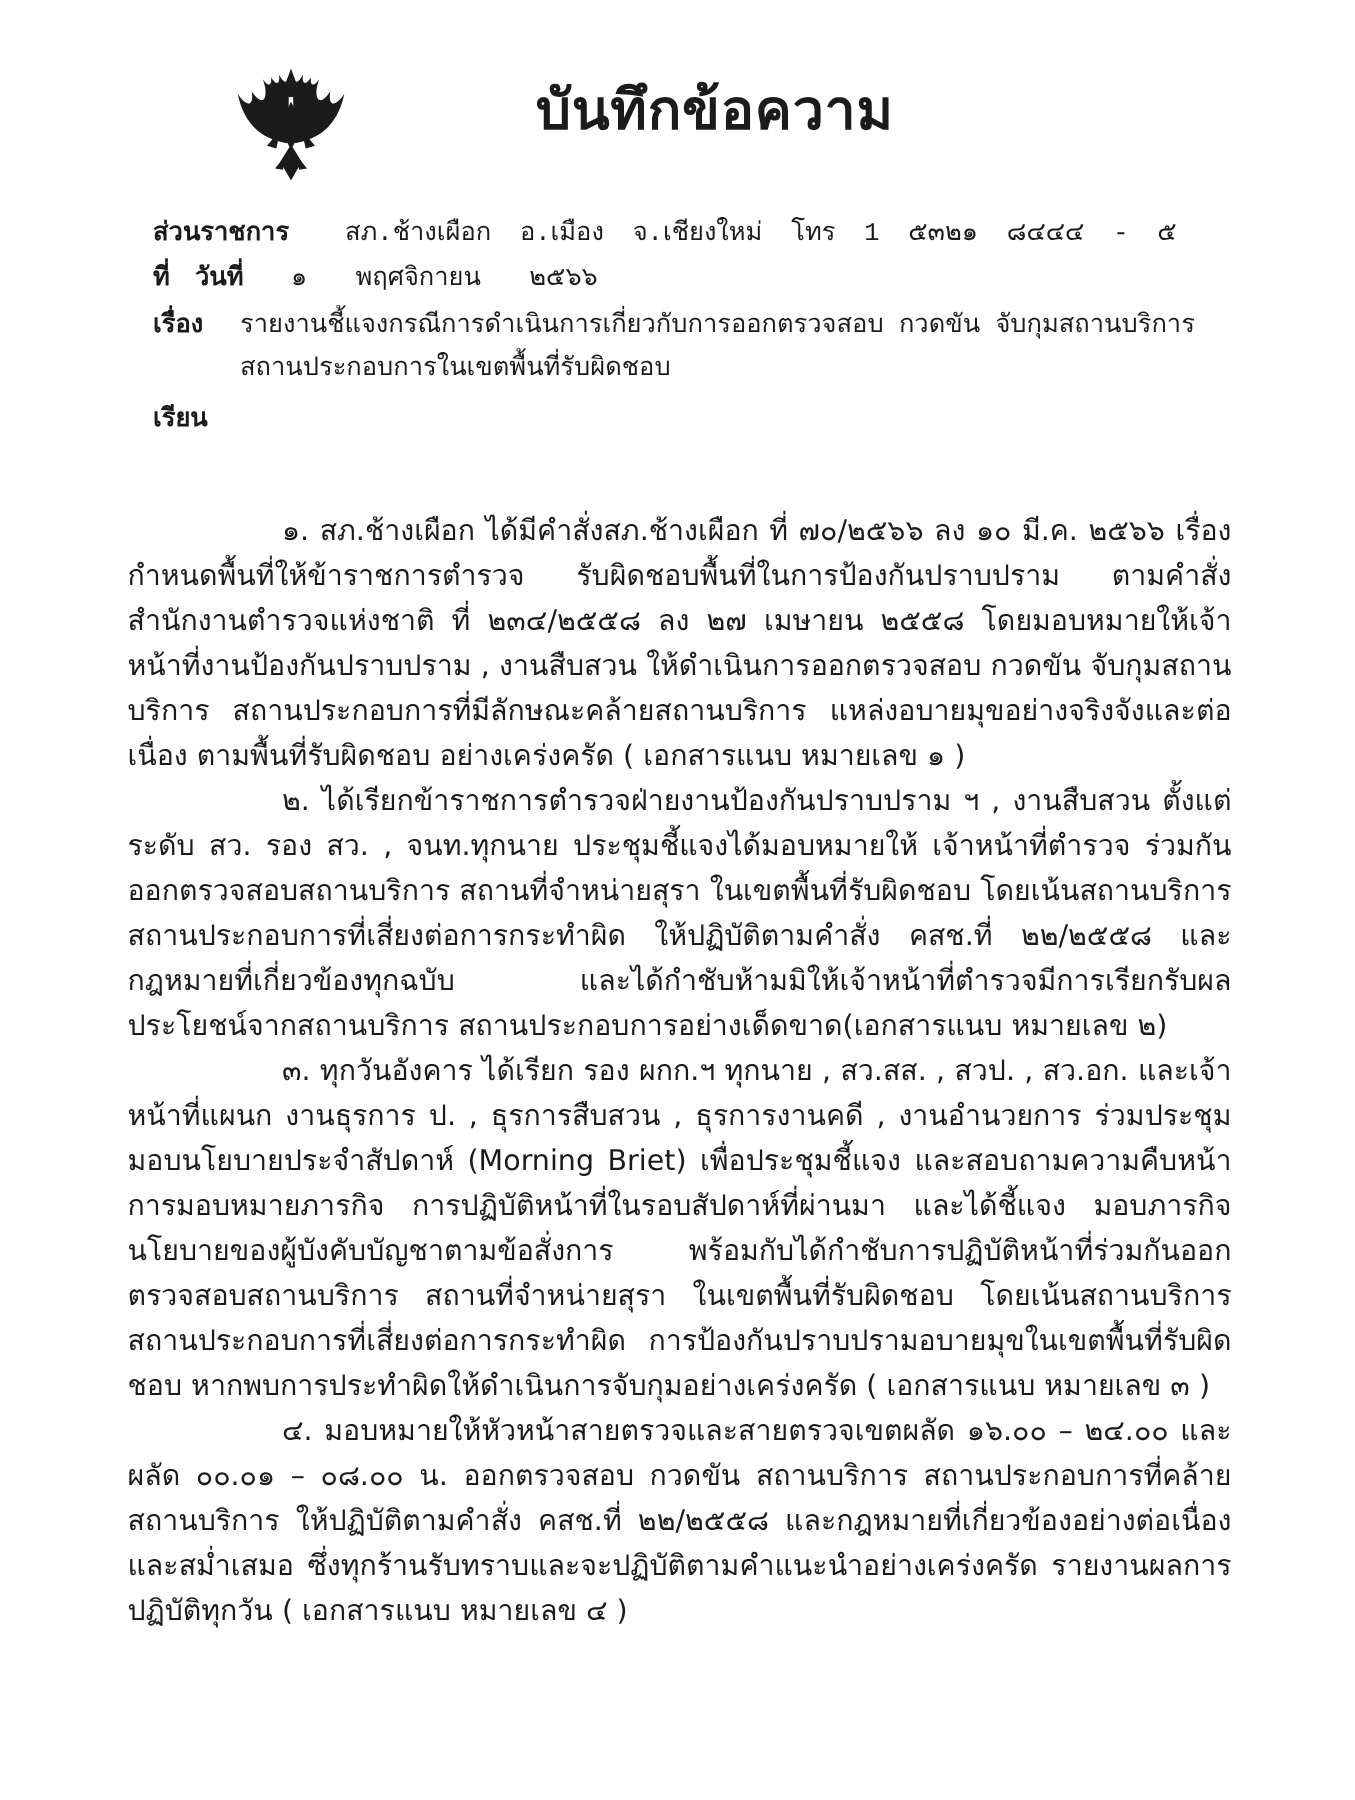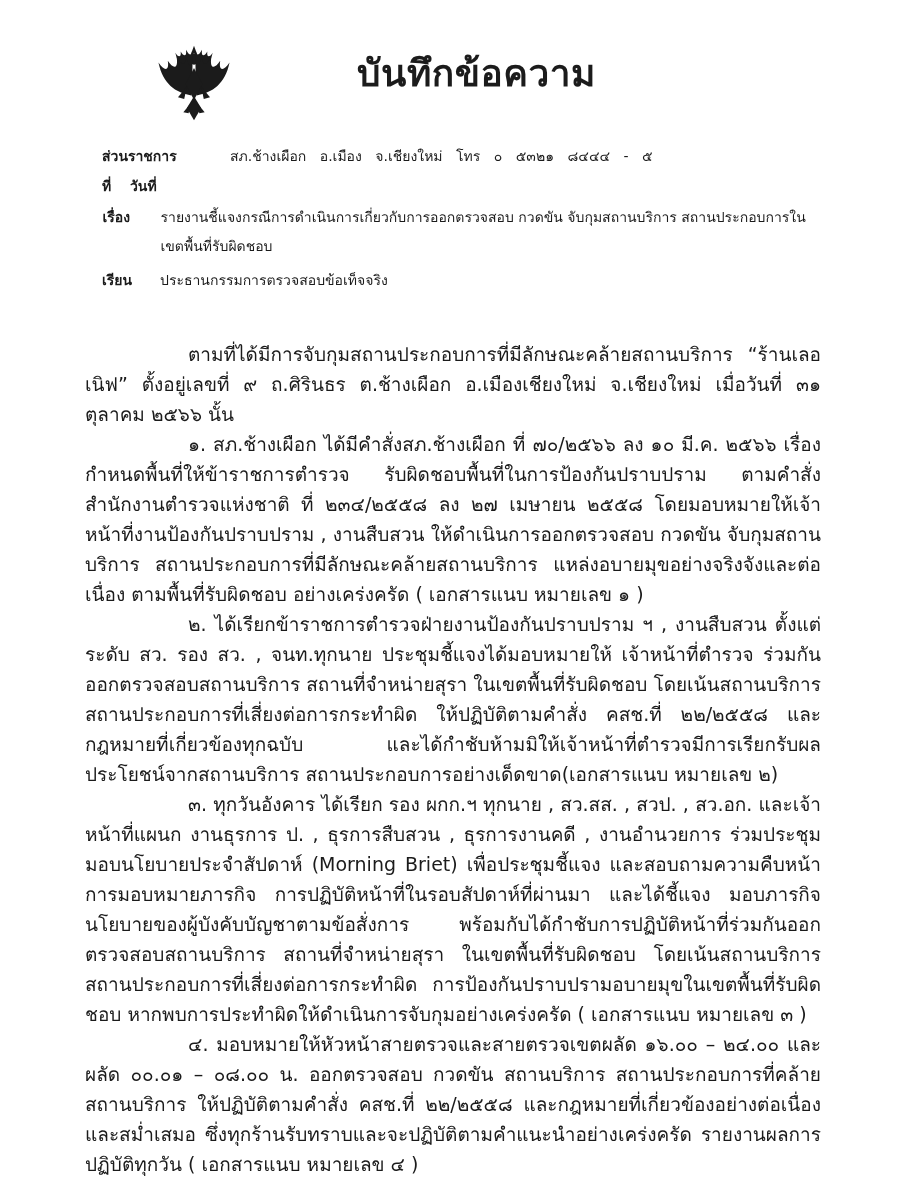--- a/index.html
+++ b/index.html
@@ -40,36 +40,37 @@
     font-size: 37px;
     font-weight: 700;
     line-height: 1.2;
     letter-spacing: 0.5px;
     padding-left: 50px;
     margin-top: 8px;
   }
   
   .meta {
     margin: 20px 82px 0 102px;
-    font-size: 14px;
+    font-size: 17px;
+    font-family: Liberation Mono, monospace;
   }
   .meta-row {
     display: flex;
     align-items: baseline;
     line-height: 29px;
   }
   .lbl { font-weight: 700; flex: 0 0 auto; }
   .agency-label { width: 128px; }
   .agency-value { word-spacing: 9px; }
   .row-no { margin-top: 1px; }
   .no-label { width: 28px; }
   .no-value { width: 295px; }
   .date-label { width: 64px; }
   .date-value { word-spacing: 22px; }
-  .row-subject { margin-top: 2px; justify-content: center; }
+  .row-subject { margin-top: 2px; }
   .subject-label { width: 58px; }
   .subject-value { flex: 1 1 auto; max-width: 660px; }
   .row-to { margin-top: 5px; }
   .to-label { width: 58px; }
   
   .doc-body {
     margin: 44px 82px 0 85px;
     font-size: 19px;
     line-height: 30px;
     text-align: justify;
@@ -113,38 +114,37 @@
           <path d="M49 66 L57 76 L51 77 Z"></path>
         </g>
       </svg>
     </span>
     <div class="doc-title">บันทึกข้อความ</div>
   </div>
 
   <div class="meta">
     <div class="meta-row">
       <span class="lbl agency-label">ส่วนราชการ</span>
-      <span class="agency-value">สภ.ช้างเผือก อ.เมือง จ.เชียงใหม่ โทร ๐ ๕๓๒๑ ๘๔๔๔ - ๕</span>
+      <span class="agency-value">สภ.ช้างเผือก อ.เมือง จ.เชียงใหม่ โทร 1 ๕๓๒๑ ๘๔๔๔ - ๕</span>
     </div>
     <div class="meta-row row-no">
       <span class="lbl no-label">ที่</span>
       <span class="lbl date-label">วันที่</span>
+      <span class="date-value">๑ พฤศจิกายน ๒๕๖๖</span>
     </div>
     <div class="meta-row row-subject">
       <span class="lbl subject-label">เรื่อง</span>
       <span class="subject-value">รายงานชี้แจงกรณีการดำเนินการเกี่ยวกับการออกตรวจสอบ กวดขัน จับกุมสถานบริการ สถานประกอบการในเขตพื้นที่รับผิดชอบ</span>
     </div>
     <div class="meta-row row-to">
       <span class="lbl to-label">เรียน</span>
-      <span class="to-value">ประธานกรรมการตรวจสอบข้อเท็จจริง</span>
     </div>
   </div>
 
   <div class="doc-body">
-    <p class="para">ตามที่ได้มีการจับกุมสถานประกอบการที่มีลักษณะคล้ายสถานบริการ “ร้านเลอเนิฟ” ตั้งอยู่เลขที่ ๙ ถ.ศิรินธร ต.ช้างเผือก อ.เมืองเชียงใหม่ จ.เชียงใหม่ เมื่อวันที่ ๓๑ ตุลาคม ๒๕๖๖ นั้น</p>
     <p class="para">๑. สภ.ช้างเผือก ได้มีคำสั่งสภ.ช้างเผือก ที่ ๗๐/๒๕๖๖ ลง ๑๐ มี.ค. ๒๕๖๖ เรื่อง กำหนดพื้นที่ให้ข้าราชการตำรวจ รับผิดชอบพื้นที่ในการป้องกันปราบปราม ตามคำสั่งสำนักงานตำรวจแห่งชาติ ที่ ๒๓๔/๒๕๕๘ ลง ๒๗ เมษายน ๒๕๕๘ โดยมอบหมายให้เจ้าหน้าที่งานป้องกันปราบปราม , งานสืบสวน ให้ดำเนินการออกตรวจสอบ กวดขัน จับกุมสถานบริการ สถานประกอบการที่มีลักษณะคล้ายสถานบริการ แหล่งอบายมุขอย่างจริงจังและต่อเนื่อง ตามพื้นที่รับผิดชอบ อย่างเคร่งครัด ( เอกสารแนบ หมายเลข ๑ )</p>
     <p class="para">๒. ได้เรียกข้าราชการตำรวจฝ่ายงานป้องกันปราบปราม ฯ , งานสืบสวน ตั้งแต่ระดับ สว. รอง สว. , จนท.ทุกนาย ประชุมชี้แจงได้มอบหมายให้ เจ้าหน้าที่ตำรวจ ร่วมกันออกตรวจสอบสถานบริการ สถานที่จำหน่ายสุรา ในเขตพื้นที่รับผิดชอบ โดยเน้นสถานบริการ สถานประกอบการที่เสี่ยงต่อการกระทำผิด ให้ปฏิบัติตามคำสั่ง คสช.ที่ ๒๒/๒๕๕๘ และกฎหมายที่เกี่ยวข้องทุกฉบับ และได้กำชับห้ามมิให้เจ้าหน้าที่ตำรวจมีการเรียกรับผลประโยชน์จากสถานบริการ สถานประกอบการอย่างเด็ดขาด(เอกสารแนบ หมายเลข ๒)</p>
     <p class="para">๓. ทุกวันอังคาร ได้เรียก รอง ผกก.ฯ ทุกนาย , สว.สส. , สวป. , สว.อก. และเจ้าหน้าที่แผนก งานธุรการ ป. , ธุรการสืบสวน , ธุรการงานคดี , งานอำนวยการ ร่วมประชุมมอบนโยบายประจำสัปดาห์ (Morning Briet) เพื่อประชุมชี้แจง และสอบถามความคืบหน้าการมอบหมายภารกิจ การปฏิบัติหน้าที่ในรอบสัปดาห์ที่ผ่านมา และได้ชี้แจง มอบภารกิจ นโยบายของผู้บังคับบัญชาตามข้อสั่งการ พร้อมกับได้กำชับการปฏิบัติหน้าที่ร่วมกันออกตรวจสอบสถานบริการ สถานที่จำหน่ายสุรา ในเขตพื้นที่รับผิดชอบ โดยเน้นสถานบริการ สถานประกอบการที่เสี่ยงต่อการกระทำผิด การป้องกันปราบปรามอบายมุขในเขตพื้นที่รับผิดชอบ หากพบการประทำผิดให้ดำเนินการจับกุมอย่างเคร่งครัด ( เอกสารแนบ หมายเลข ๓ )</p>
     <p class="para">๔. มอบหมายให้หัวหน้าสายตรวจและสายตรวจเขตผลัด ๑๖.๐๐ – ๒๔.๐๐ และผลัด ๐๐.๐๑ – ๐๘.๐๐ น. ออกตรวจสอบ กวดขัน สถานบริการ สถานประกอบการที่คล้ายสถานบริการ ให้ปฏิบัติตามคำสั่ง คสช.ที่ ๒๒/๒๕๕๘ และกฎหมายที่เกี่ยวข้องอย่างต่อเนื่อง และสม่ำเสมอ ซึ่งทุกร้านรับทราบและจะปฏิบัติตามคำแนะนำอย่างเคร่งครัด รายงานผลการปฏิบัติทุกวัน ( เอกสารแนบ หมายเลข ๔ )</p>
 
   </div>
 
 </div>
 
 </body></html>

